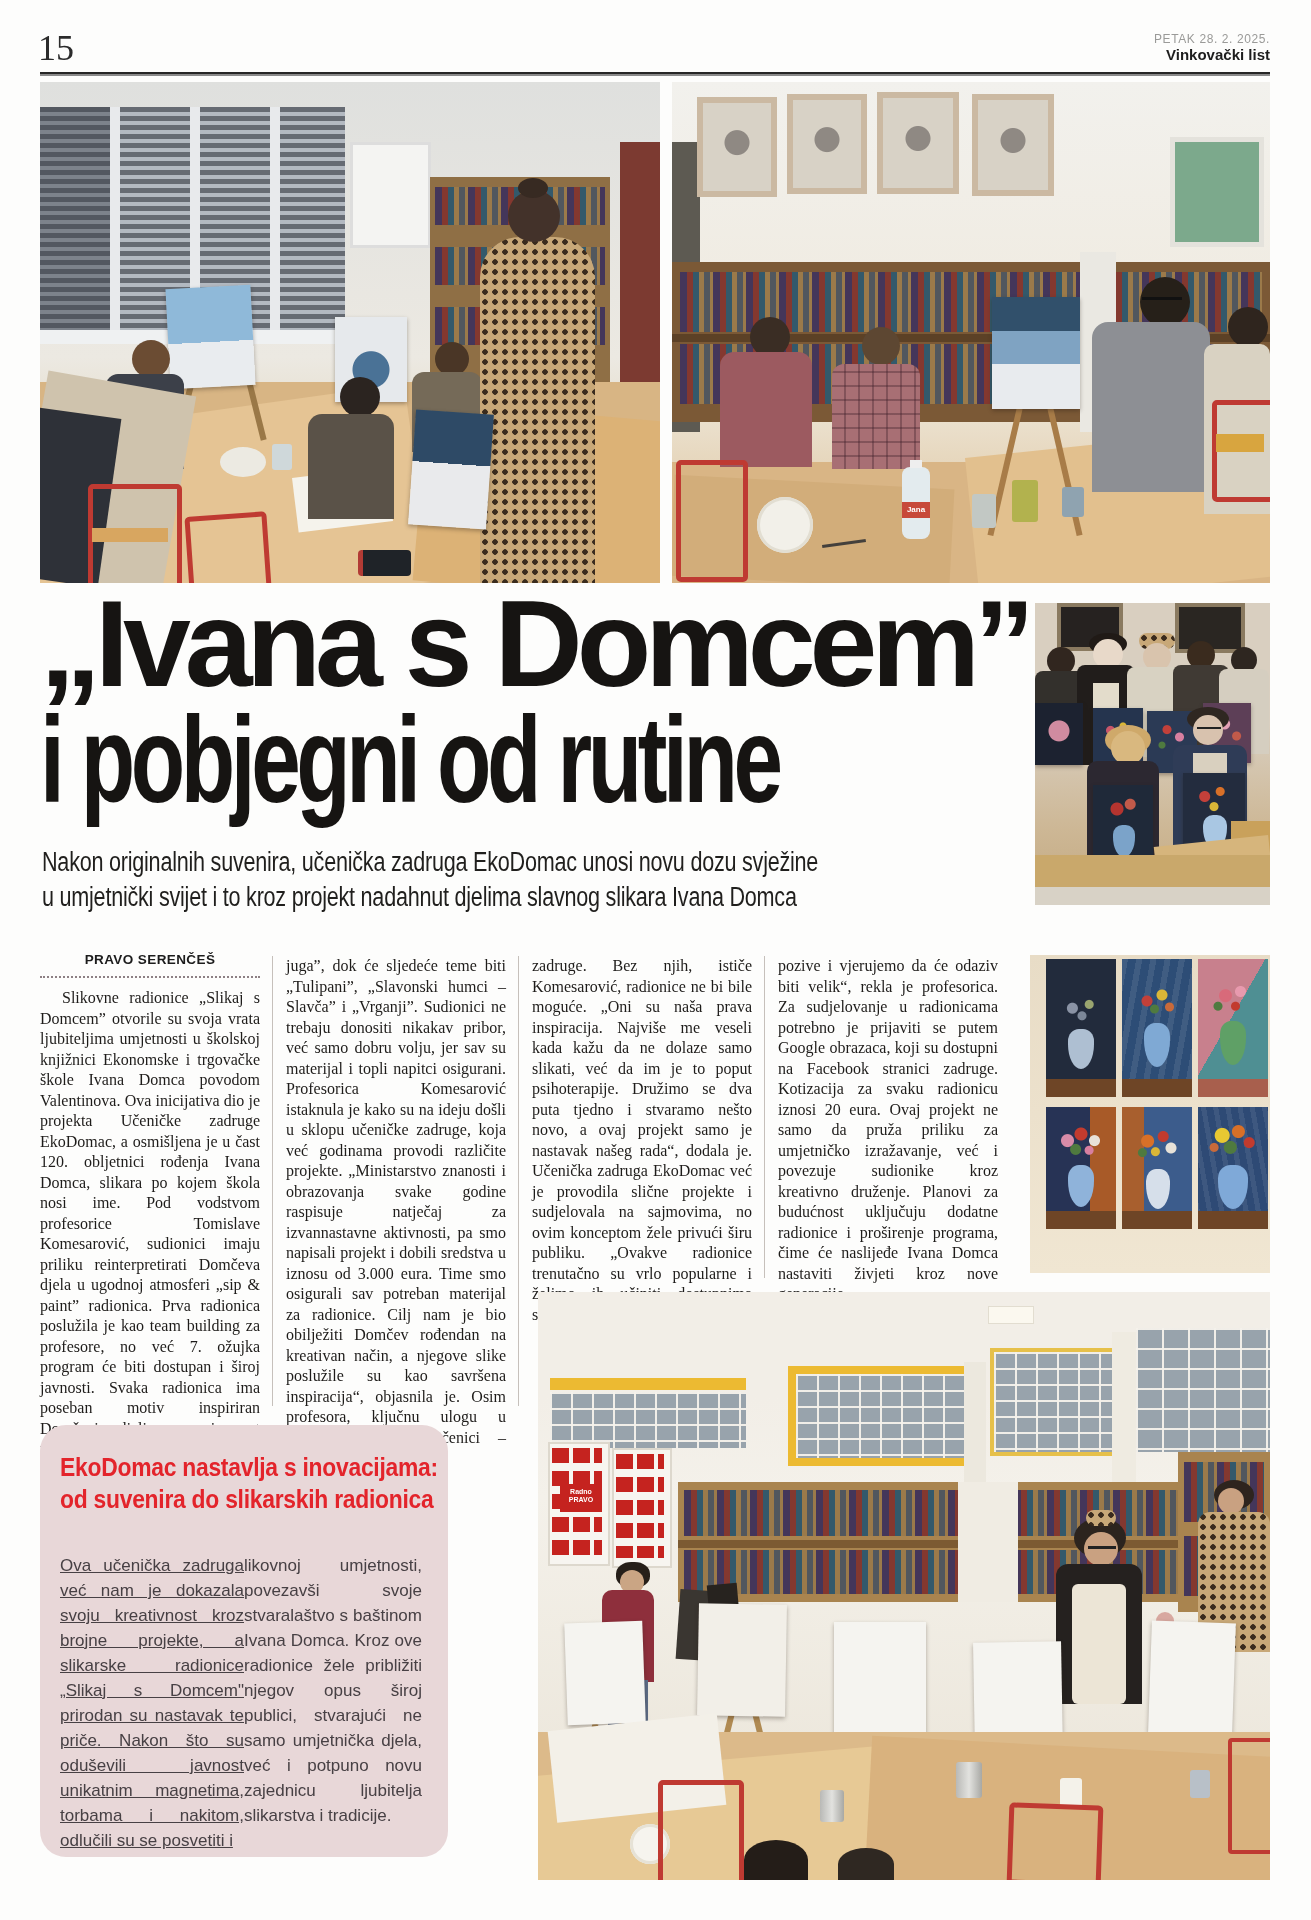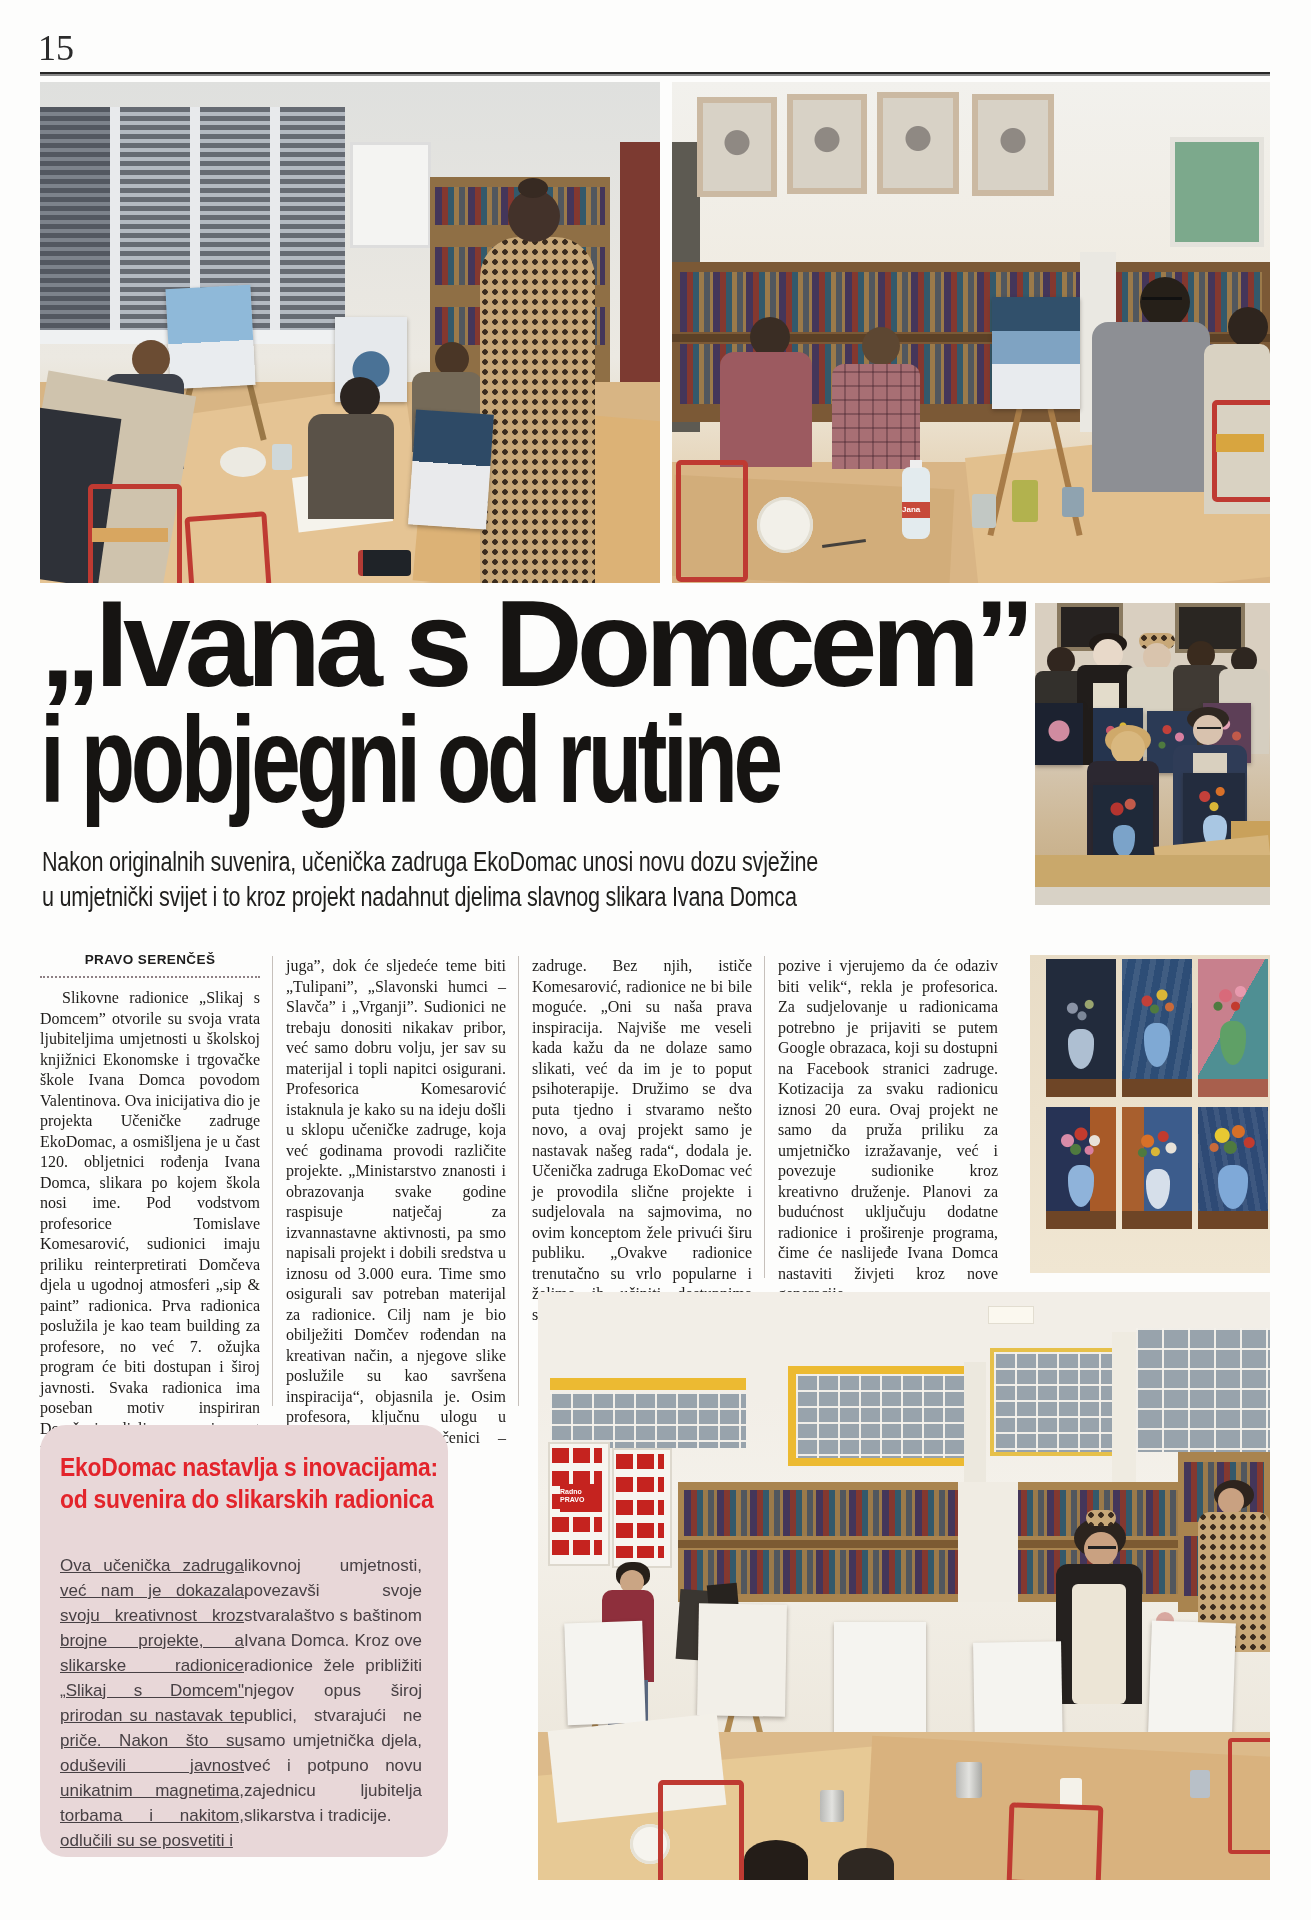--- a/index.html
+++ b/index.html
@@ -36,28 +36,32 @@
           font:700 13.5px/16px "Liberation Sans",sans-serif;color:#1c1c1c;letter-spacing:.4px;}
   .dotted{position:absolute;left:40px;top:976px;width:220px;border-top:2px dotted #8d8084;}
   .col{position:absolute;width:220px;font:400 16px/20.5px "Liberation Serif",serif;
        text-align:justify;color:#1e1c1a;}
   .vr{position:absolute;width:1px;background:#c6c0bb;}
   .infobox{position:absolute;left:40px;top:1425px;width:408px;height:432px;border-radius:26px;}
   .boxtitle{position:absolute;left:20px;white-space:nowrap;font:700 26px/32px "Liberation Sans",sans-serif;
             letter-spacing:-.3px;transform:scaleX(.88);transform-origin:left top;}
   .boxcol{position:absolute;font:400 17px/25px "Liberation Sans",sans-serif;color:#474044;text-align:justify;}
   .tinyred{position:absolute;background:#c5231f;color:#fff;font:700 7px/8px "Liberation Sans",sans-serif;
-           overflow:hidden;}
+           text-align:center;overflow:hidden;}
 </style>
 </head>
 <body>
 
 <div class="page">
 
   <div class="pagenum">15</div>
+  <div class="dateline">
+    <div class="d1">PETAK 28. 2. 2025.</div>
+    <div class="d2">Vinkovački list</div>
+  </div>
   <div class="hrule"></div>
 
   <div class="photo" style="left:40px;top:82px;width:620px;height:501px;background:linear-gradient(180deg,#dfe0de,#ece9e2 55%,#d8c49c);">
     <div class="s blinds" style="left:0;top:25px;width:305px;height:225px;"></div>
     <div class="s" style="left:0;top:25px;width:75px;height:225px;background:rgba(60,66,74,.45);"></div>
     <div class="s" style="left:70px;top:25px;width:10px;height:225px;background:#e8eaec;"></div>
     <div class="s" style="left:150px;top:25px;width:10px;height:225px;background:#e8eaec;"></div>
     <div class="s" style="left:230px;top:25px;width:10px;height:225px;background:#e8eaec;"></div>
     <div class="s" style="left:0;top:248px;width:305px;height:14px;background:#eff1f2;"></div>
     <div class="s" style="left:310px;top:60px;width:75px;height:100px;background:#f4f4f2;border:3px solid #ddd;"></div>

